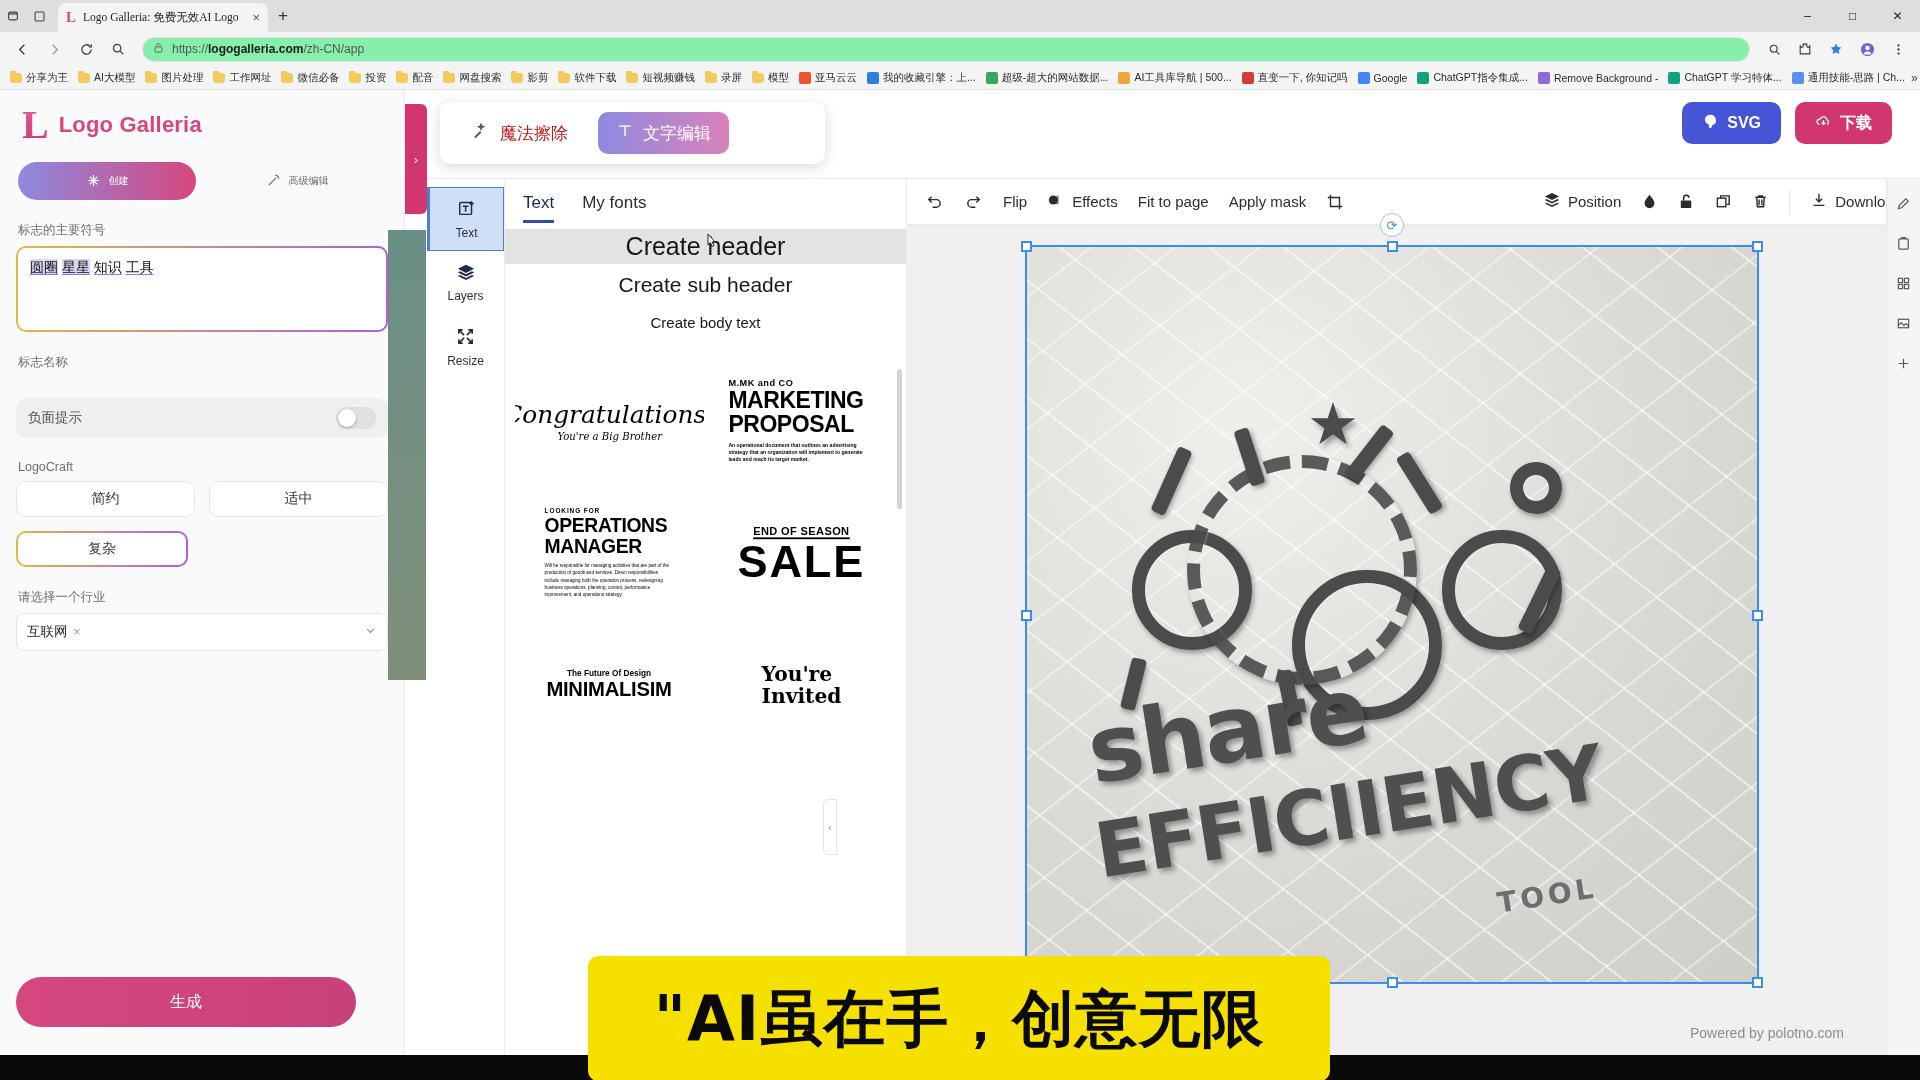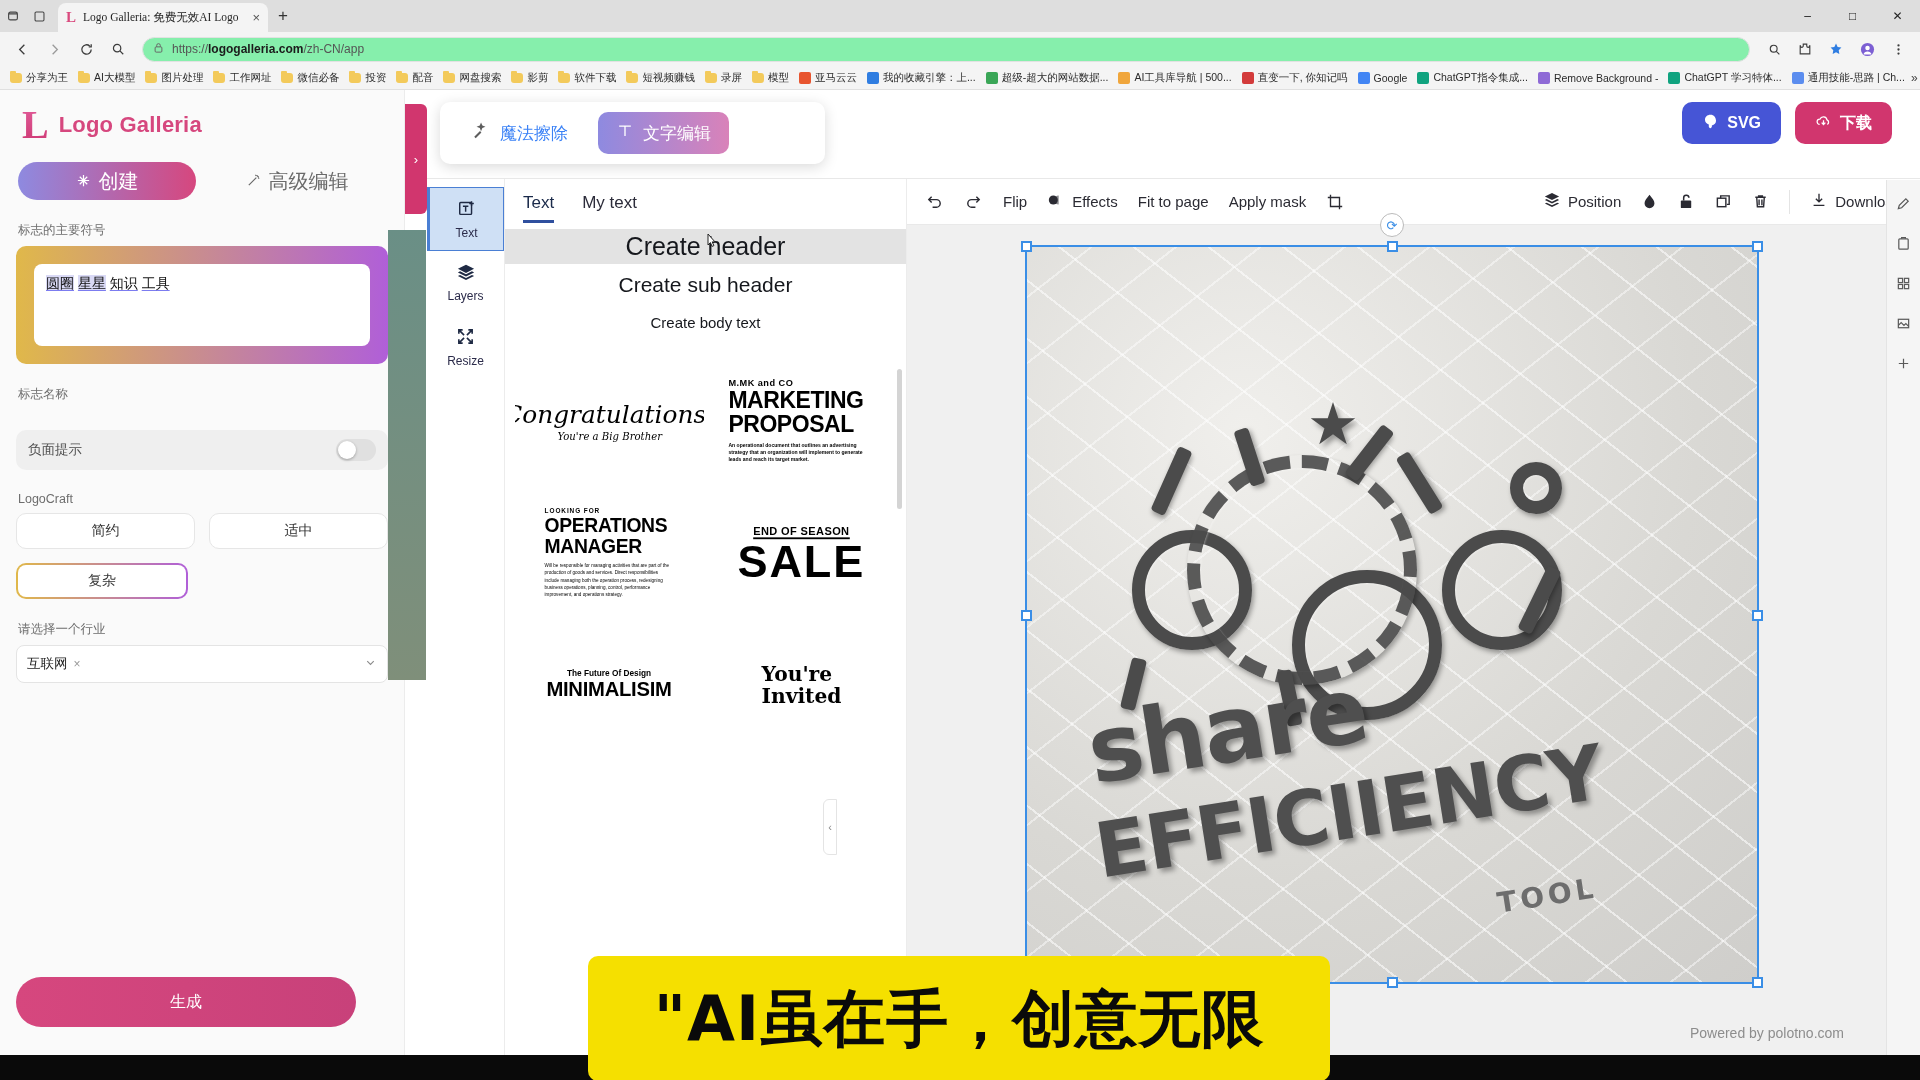--- a/index.html
+++ b/index.html
@@ -70,26 +70,26 @@
      background: #fafafa; border-right: 1px solid #ececec; }
   .brand { display: flex; align-items: center; gap: 10px; padding: 18px 0 0 22px; }
   .brand-mark { font-family: "Liberation Serif", serif; font-size: 40px;
      font-weight: 700; color: #d6477e; line-height: 0.85;
      background: linear-gradient(180deg,#e05a97,#cf3b76);
      -webkit-background-clip: text; background-clip: text; color: transparent; }
   .brand-name { font-size: 22px; font-weight: 700; color: #d6477e; letter-spacing: .2px;}
 
   .seg-row { display: flex; gap: 12px; padding: 20px 18px 0 18px; }
   .seg { flex: 1; height: 38px; border-radius: 19px; display: flex;
-     align-items: center; justify-content: center; gap: 8px; font-size: 20px; }
+     align-items: center; justify-content: center; gap: 8px; font-size: 10px; }
   .seg.active { background: linear-gradient(90deg,#8e8ae0,#d6477e); color: #fff; }
   .seg.idle { color: #6a6a6a; }
 
   .field-label { font-size: 12.5px; color: #6d6d6d; padding: 22px 0 7px 2px; margin-left: 16px; }
-  .gradbox { margin: 0 16px; border-radius: 10px; padding: 18px;
+  .gradbox { margin: 0 16px; border-radius: 10px; padding: 2px;
      background: linear-gradient(90deg,#e0b84a,#b05fd8); }
   .gradbox-inner { background: #fff; border-radius: 8px; width: 100%; }
   .ta-main { height: 82px; padding: 11px 12px; font-size: 14px; color: #111; }
   .ta-name { height: 60px; padding: 11px 12px; font-size: 14px; color: #111; }
   .sp-word { text-decoration: underline; text-decoration-style: solid;
      text-decoration-color: #7c7cf0; text-underline-offset: 2px; }
   .sp-word.hl { background: #d9d9f5; }
 
   .toggle-row { margin: 20px 16px 0 16px; height: 40px; background: #efefef;
      border-radius: 10px; display: flex; align-items: center;
@@ -126,21 +126,21 @@
      display: flex; align-items: center; justify-content: center;
      color: #fff; font-size: 13px; }
   .rail-teal { position: absolute; left: 388px; top: 140px; width: 38px;
      height: 450px; background: linear-gradient(180deg,#6a8f86,#7f8f7a); }
 
   
   .modebar { position: absolute; left: 440px; top: 12px; width: 385px; height: 62px;
      background: #fff; border-radius: 10px; box-shadow: 0 3px 14px rgba(0,0,0,.15);
      display: flex; align-items: center; gap: 12px; padding: 0 14px; }
   .mode-btn { height: 42px; border-radius: 10px; display: flex; align-items: center;
-     gap: 9px; padding: 0 18px; font-size: 17px; color: #3b82f6; }
+     gap: 9px; padding: 0 18px; font-size: 17px; color: #b91c1c; }
   .mode-btn.active { background: linear-gradient(90deg,#8e8ae0,#d982b9); color: #fff; }
 
   .topright { position: absolute; right: 28px; top: 12px; display: flex; gap: 14px; }
   .tr-btn { height: 42px; border-radius: 10px; display: flex; align-items: center;
      gap: 8px; padding: 0 20px; font-size: 16px; color: #fff; font-weight: 600; }
   .tr-svg { background: #4655d6; }
   .tr-dl { background: #d1366e; }
 
   
   .editor { position: absolute; left: 427px; top: 88px; width: 1493px; height: 877px;
@@ -559,21 +559,21 @@
           <svg width="19" height="19" viewBox="0 0 20 20" fill="none" stroke="#1f2a44" stroke-width="1.7">
             <path d="M3 7V3h4M17 13v4h-4M3 3l5.5 5.5M17 17l-5.5-5.5M13 3h4v4M7 17H3v-4M17 3l-5.5 5.5M3 17l5.5-5.5"></path>
               </svg></span>
         <span>Resize</span>
       </div>
     </div>
 
     <div class="text-panel">
       <div class="tp-tabs">
         <div class="tp-tab active">Text</div>
-        <div class="tp-tab">My text</div>
+        <div class="tp-tab">My fonts</div>
       </div>
       <div class="tp-list">
         <div class="tp-row h1">Create header</div>
         <div class="tp-row h2">Create sub header</div>
         <div class="tp-row h3">Create body text</div>
       </div>
 
       <div class="preview-grid">
         <div class="pv">
           <div class="pv-inner">

